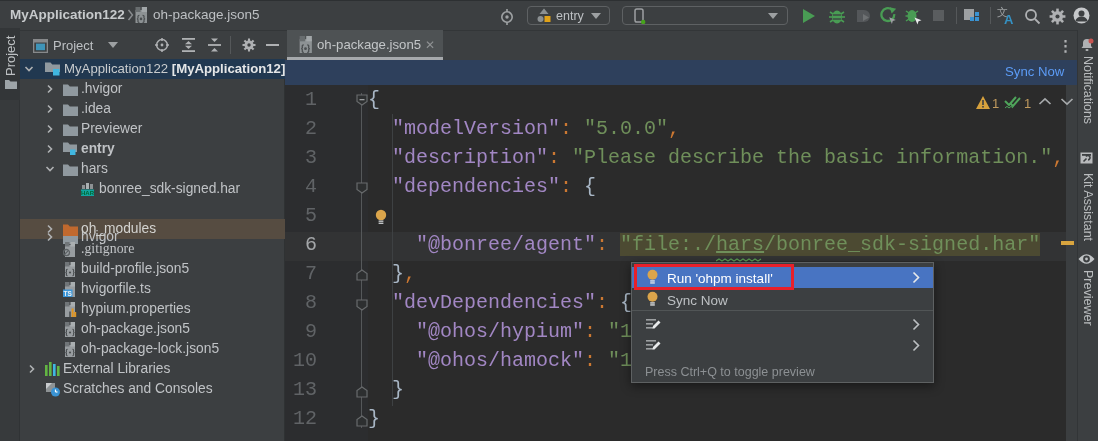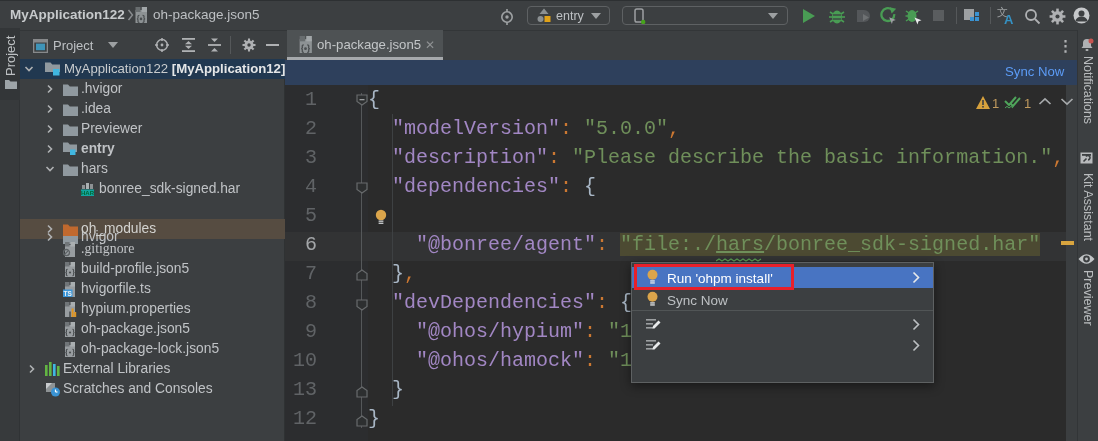--- a/index.html
+++ b/index.html
@@ -680,14 +680,15 @@
       <rect x="0" y="6" width="7" height="1.6" fill="#9da0a2"></rect>
       <rect x="0" y="10" width="9" height="1.6" fill="#9da0a2"></rect>
       <path d="M7 9 L12.5 3.5 L14.5 5.5 L9 11 L6.5 11.5 Z" fill="#e8eaeb"></path>
     </svg>
   </div>
   <div class="abs" style="left:912px;top:339px;">
       <svg width="8" height="13">
         <path d="M1.5 1.5 L6.5 6.5 L1.5 11.5" fill="none" stroke="#bdc0c3" stroke-width="1.6"></path>
       </svg>
     </div>
+  <div class="abs" style="left:645px;top:365px;font-size:12.5px;color:#8c9093;">Press Ctrl+Q to toggle preview</div>
 
 </div>
 
 </body></html>

